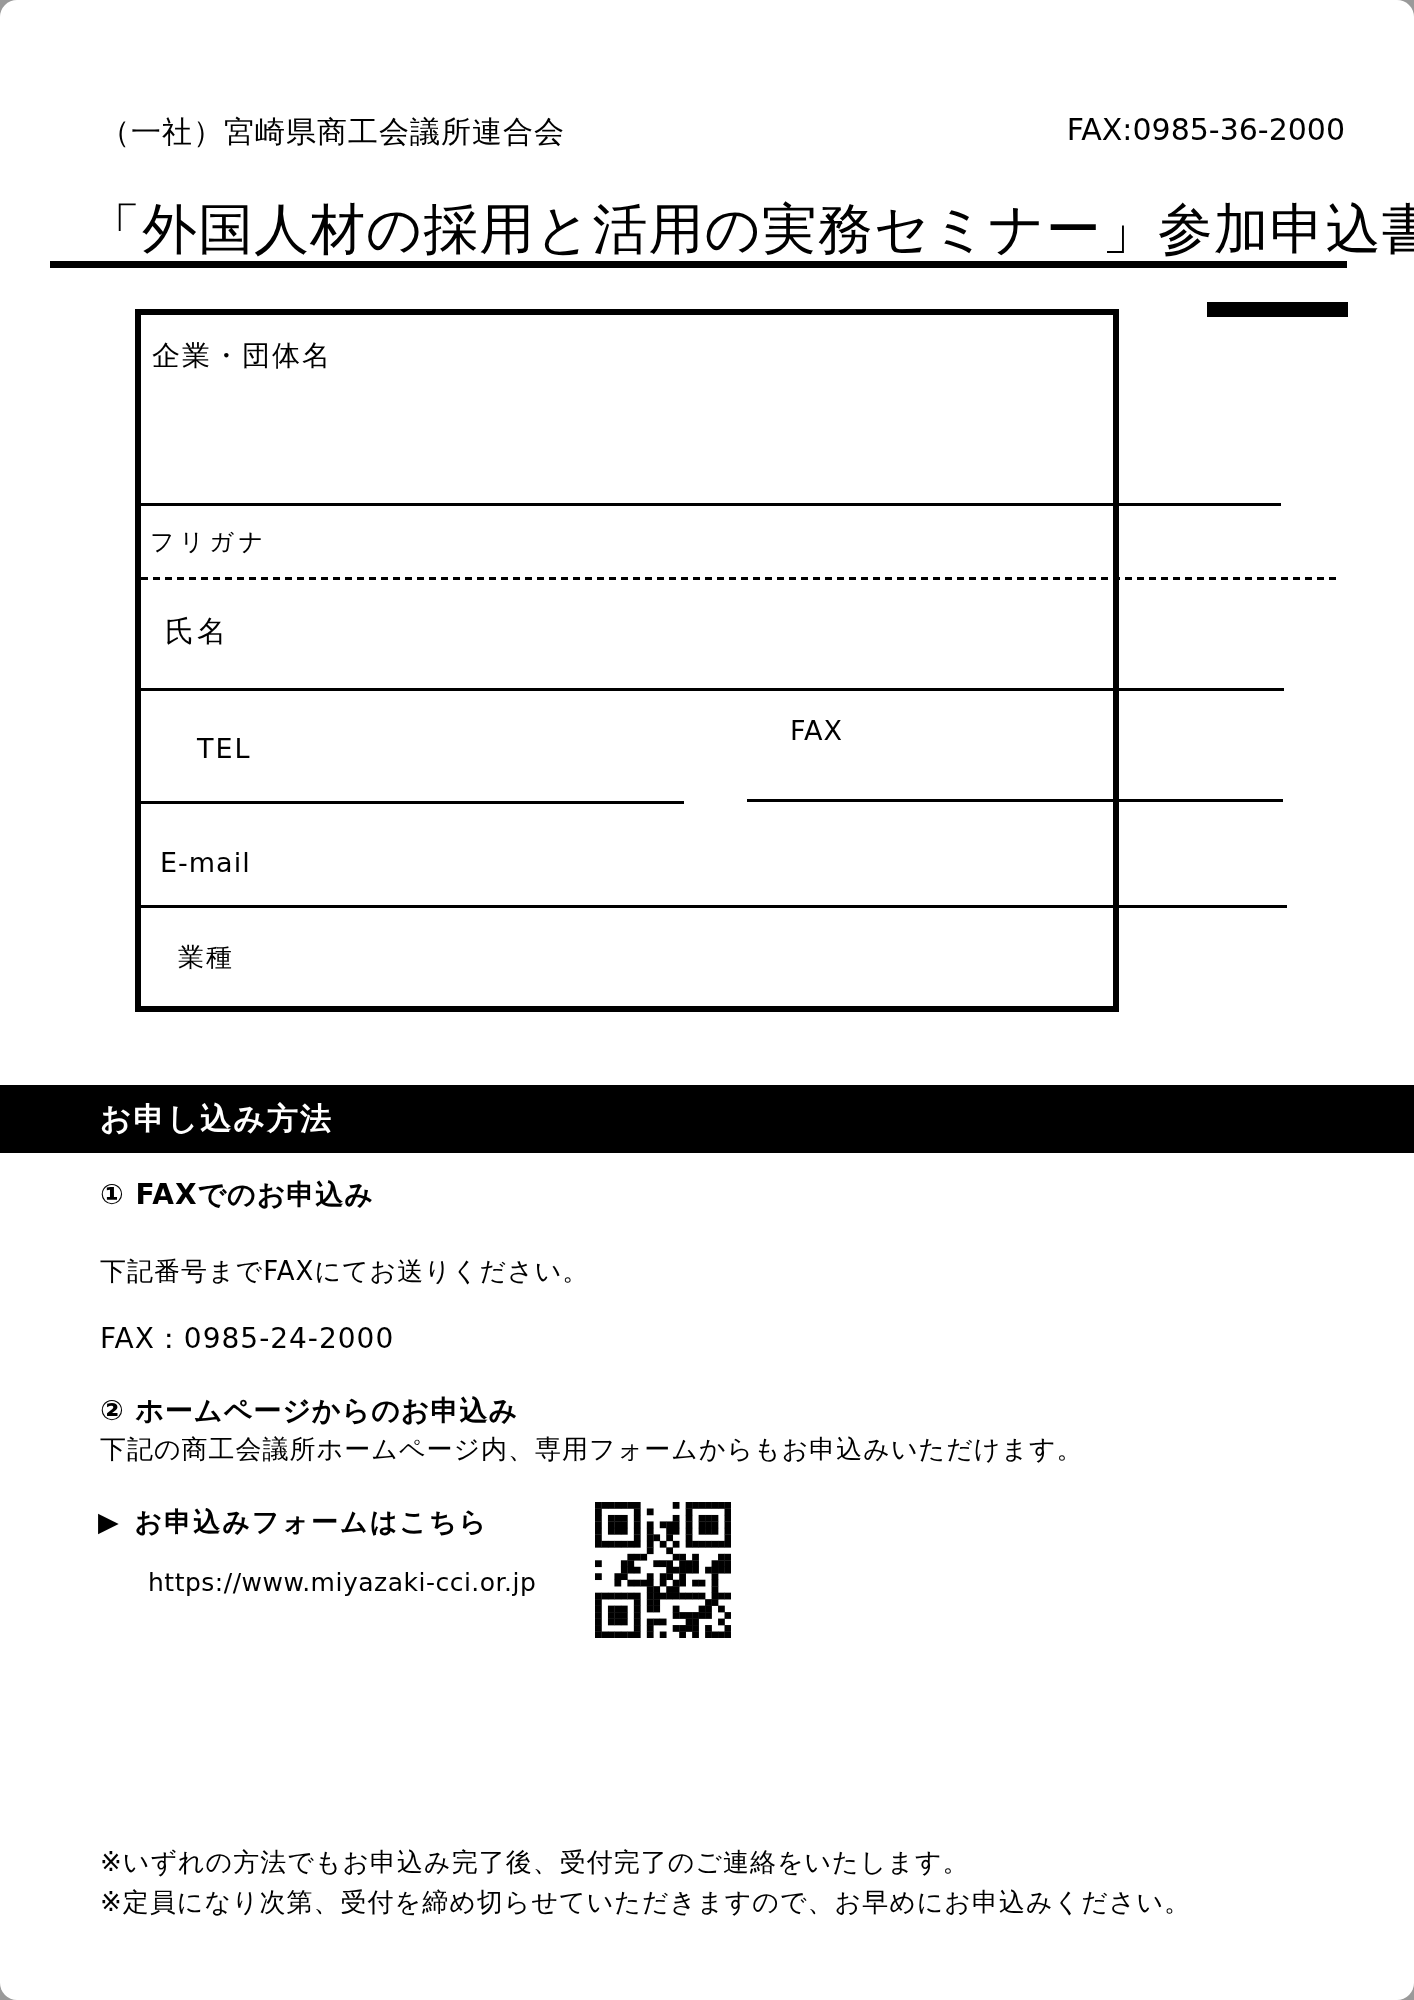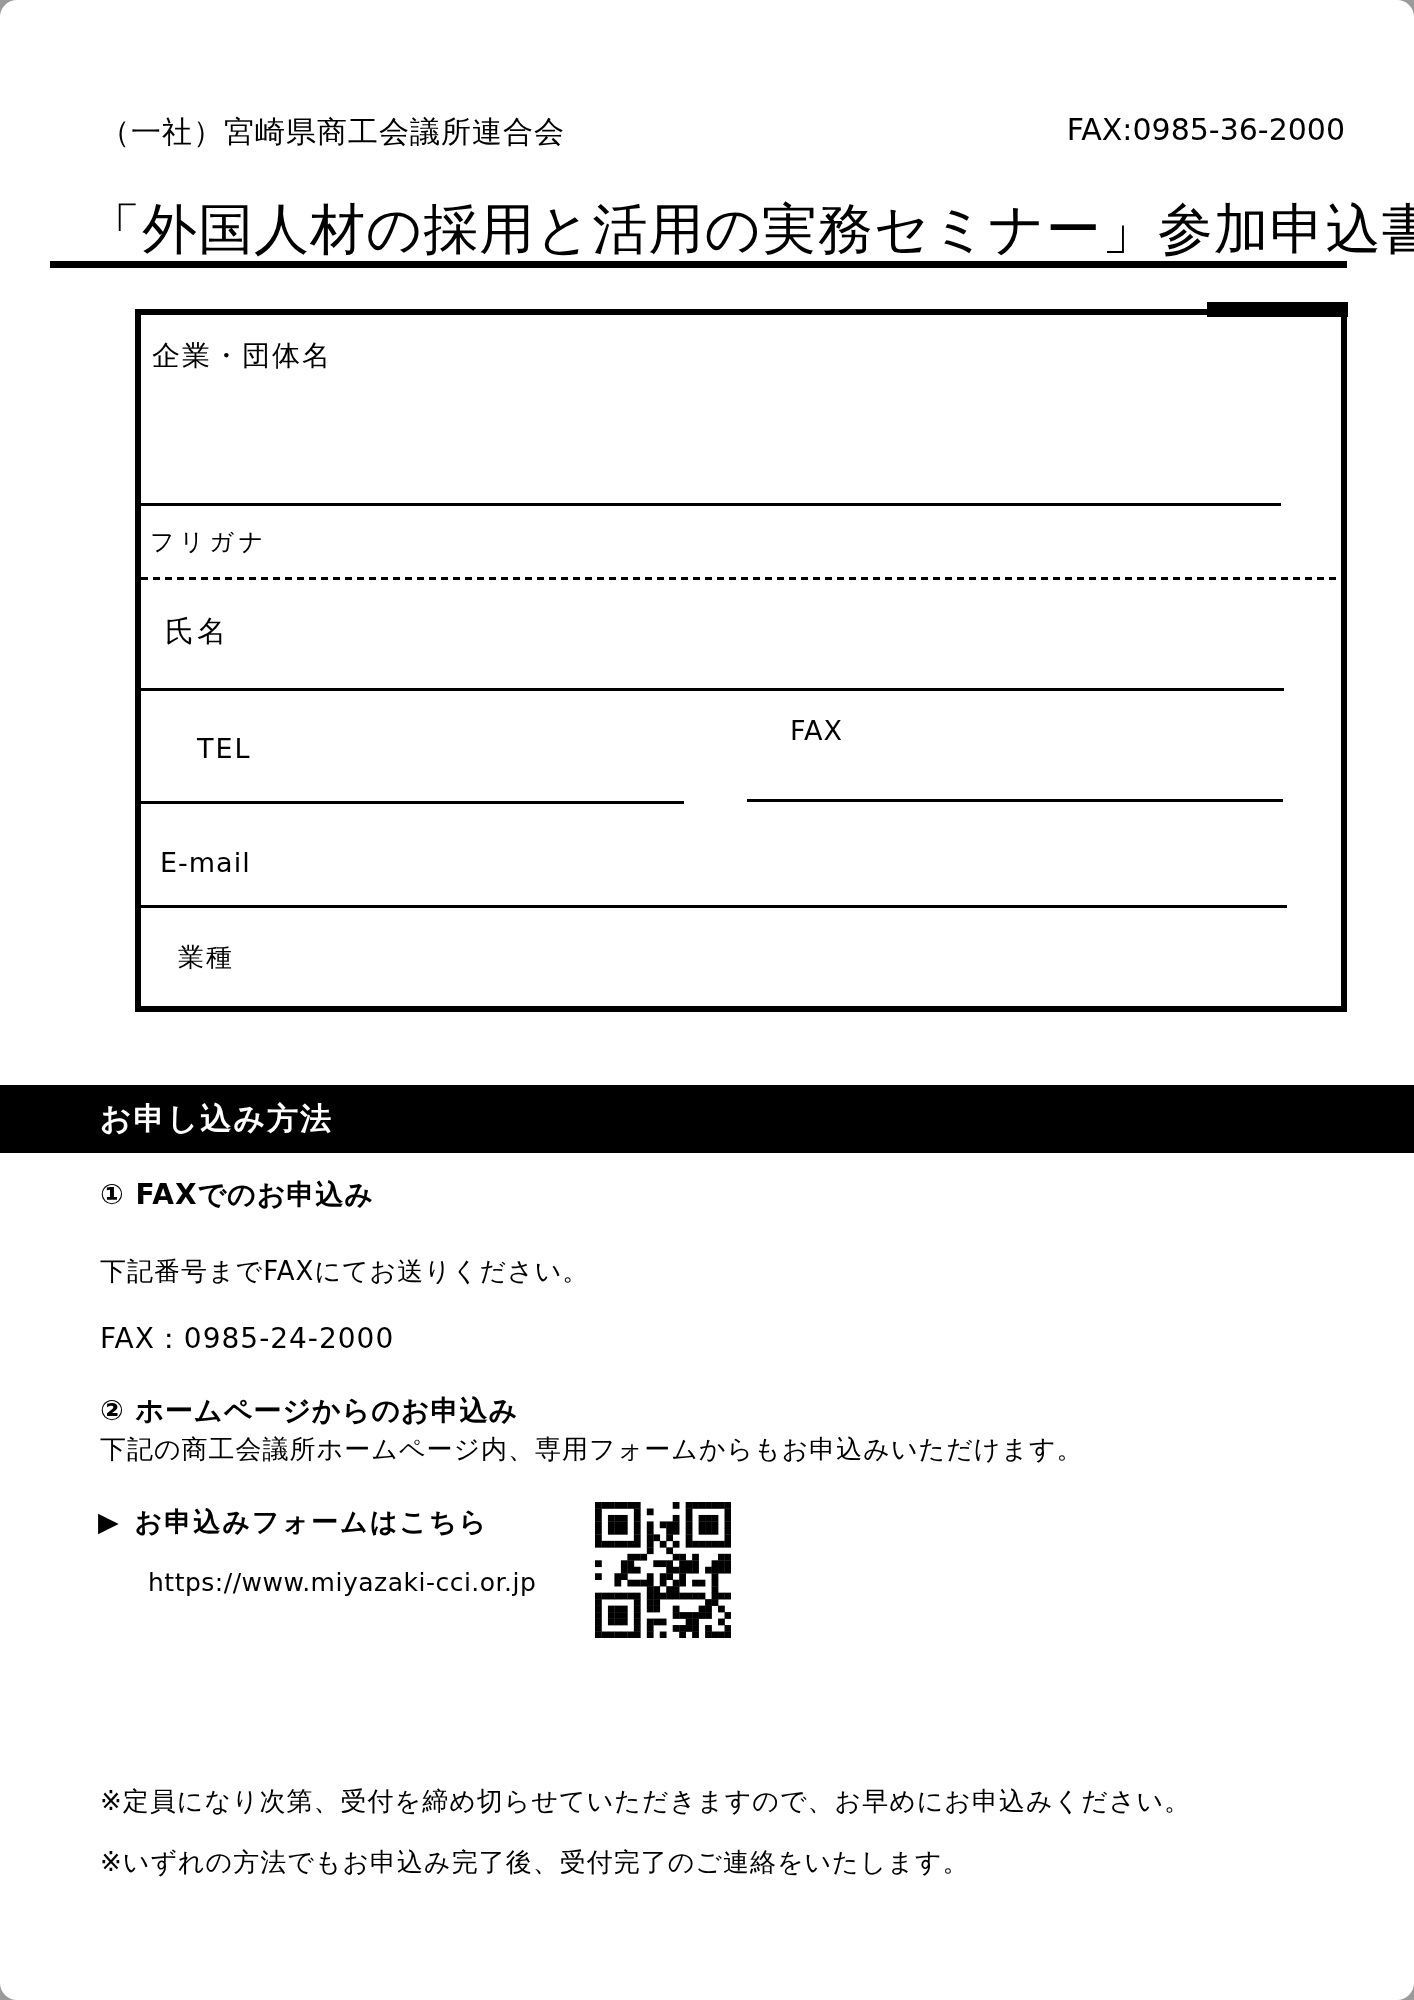--- a/index.html
+++ b/index.html
@@ -7,21 +7,21 @@
         color:#000;font-family:"DejaVu Sans",sans-serif;overflow:hidden;border-radius:17px;}
   .abs{position:absolute;white-space:nowrap;}
 
   
   .header-org{left:100px;top:112px;font-size:30px;letter-spacing:1px;}
   .header-fax{right:69px;top:112px;font-size:30px;font-weight:500;}
   .doc-title{left:86px;top:193px;font-size:55px;font-weight:normal;letter-spacing:1px;}
   .title-rule{left:50px;top:261px;width:1297px;height:7px;background:#000;}
 
   
-  .form-box{left:135px;top:309px;width:1212px;height:703px;border:6px solid #000;box-sizing:border-box;}
+  .form-box{left:135px;top:309px;width:984px;height:703px;border:6px solid #000;box-sizing:border-box;}
   .form-box .abs{position:absolute;}
   .corner-mark{left:1066px;top:-13px;width:141px;height:15px;background:#000;}
   .rule{height:0;border-top:3px solid #000;}
   .company-lbl{left:11px;top:22px;font-size:28px;letter-spacing:2px;}
   .rule-company{left:0;top:188px;width:1140px;}
   .furigana-lbl{left:9px;top:211px;font-size:24px;letter-spacing:5px;}
   .rule-dashed{left:0;top:262px;width:1200px;height:3px;
       background:repeating-linear-gradient(90deg,#000 0 7px,transparent 7px 12px);}
   .name-lbl{left:24px;top:297px;font-size:29px;letter-spacing:3px;}
   .rule-name{left:0;top:373px;width:1143px;}
@@ -48,21 +48,21 @@
   .m2-line{left:100px;top:1432px;}
   .formlink{left:98px;top:1504px;font-size:27px;font-weight:bold;letter-spacing:2px;}
   .formlink .tri{display:inline-block;margin-right:14px;font-size:27px;}
   .url{left:148px;top:1568px;font-size:25px;letter-spacing:0.5px;}
   .qr{left:595px;top:1502px;width:136px;height:136px;}
   .qr svg{display:block;width:136px;height:136px;fill:#000;}
 
   
   .note{font-size:26px;letter-spacing:1px;}
   .note1{left:100px;top:1845px;}
-  .note2{left:100px;top:1784px;}
+  .note2{left:100px;top:1885px;}
 </style>
 </head>
 <body>
 
 <div class="page">
 
   <div class="abs header-org">（一社）宮崎県商工会議所連合会</div>
   <div class="abs header-fax">FAX:0985-36-2000</div>
   <div class="abs doc-title">「外国人材の採用と活用の実務セミナー」参加申込書</div>
   <div class="abs title-rule"></div>

